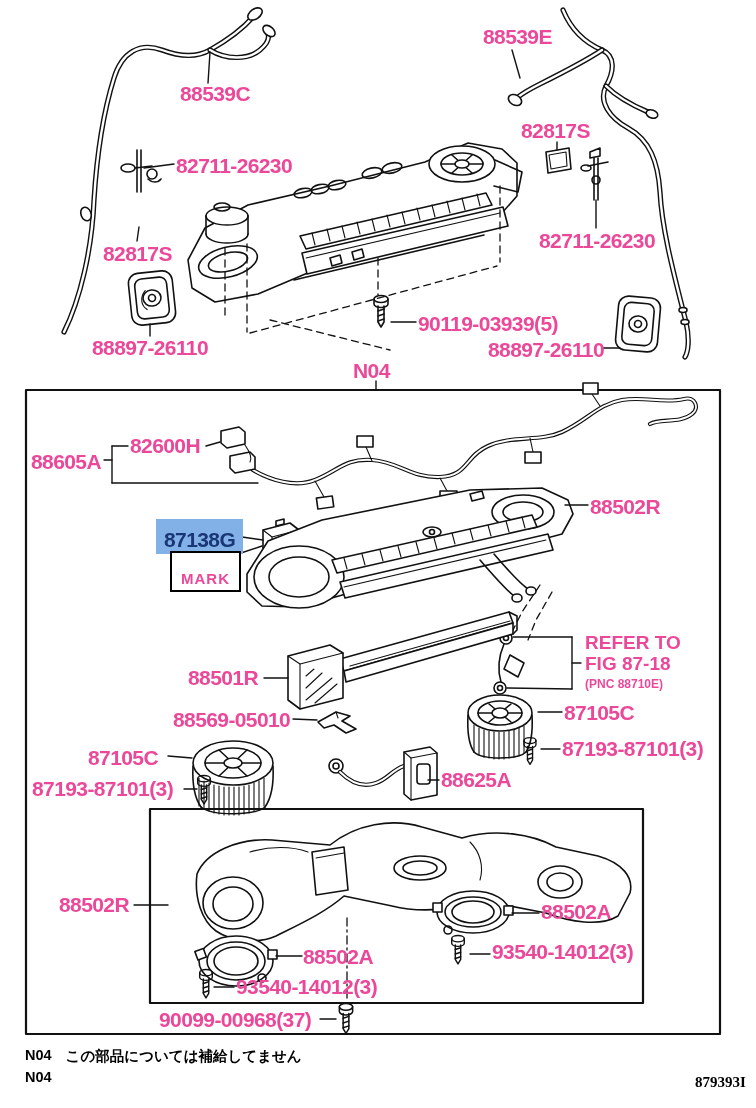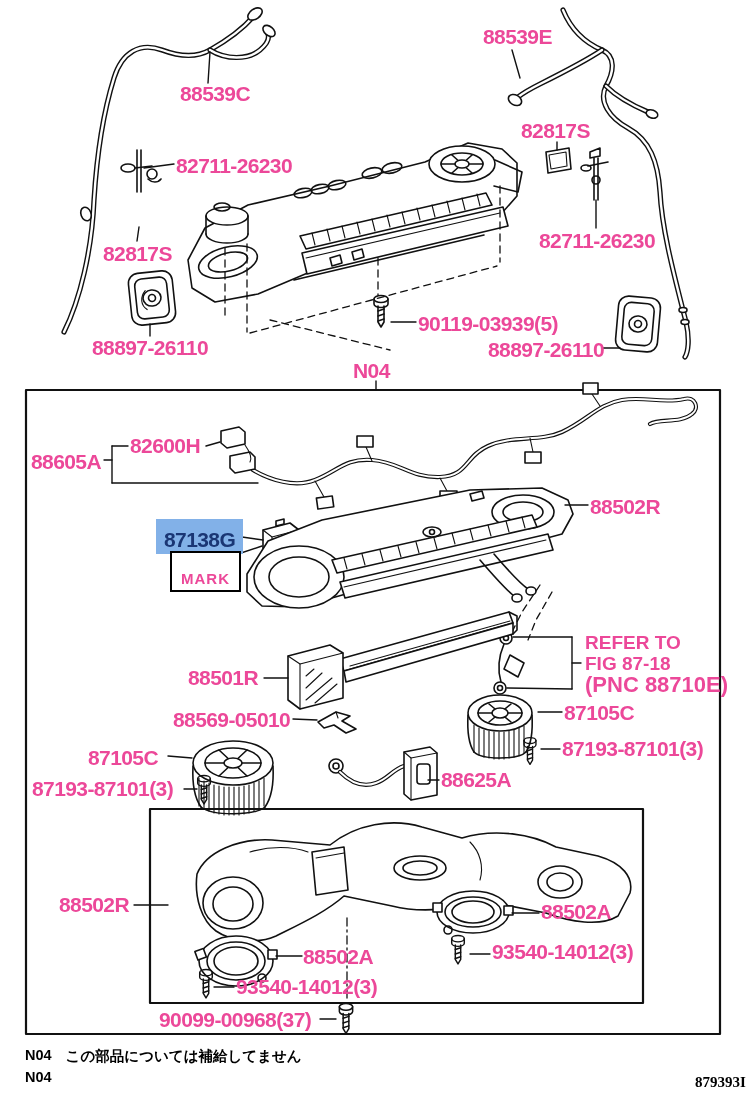--- a/index.html
+++ b/index.html
@@ -15,21 +15,21 @@
   svg .thin{stroke-width:1.1;}
   svg .ld{stroke-width:1.4;}
   svg .dash{stroke-width:1.3;stroke-dasharray:7 5;}
   svg .dash2{stroke-width:1.3;stroke-dasharray:8 4 2 4;}
   svg .frame{stroke-width:2.2;}
   .pn{position:absolute;font-weight:700;font-size:21px;letter-spacing:-0.6px;
       color:#ec4899;white-space:nowrap;line-height:1;}
   .hl{background:#82B1E8;color:#1A3674;padding:10px 8px 4px;}
   .markbox{border:2px solid #000;font-size:15px;letter-spacing:1px;padding:18px 9px 4px;background:#fff;}
   .refer div{font-size:19px;line-height:21px;letter-spacing:0;}
-  .refer .small{font-size:22px;}
+  .refer .small{font-size:12px;}
   .note{position:absolute;font-weight:700;font-size:14.5px;color:#000;display:flex;gap:14px;white-space:nowrap;}
   .fig{position:absolute;font-weight:700;font-size:15px;color:#000;white-space:nowrap;font-family:Liberation Serif, serif;}
 </style>
 </head>
 <body>
 
 <div class="stage">
 
 <svg width="756" height="1108" viewBox="0 0 756 1108">
   <defs>

